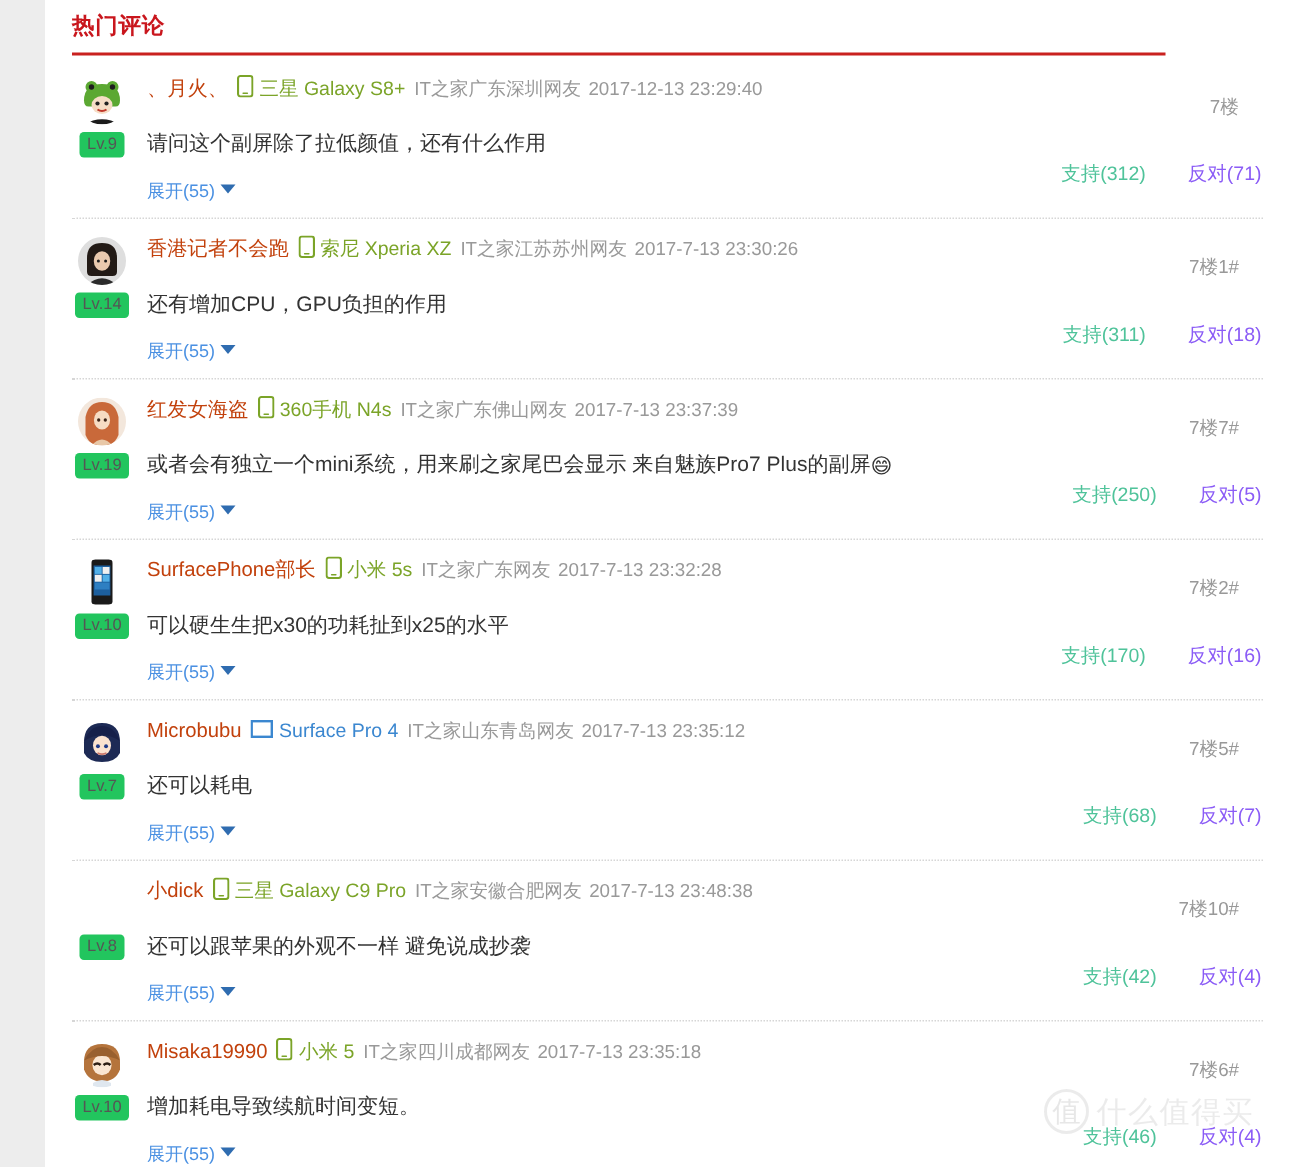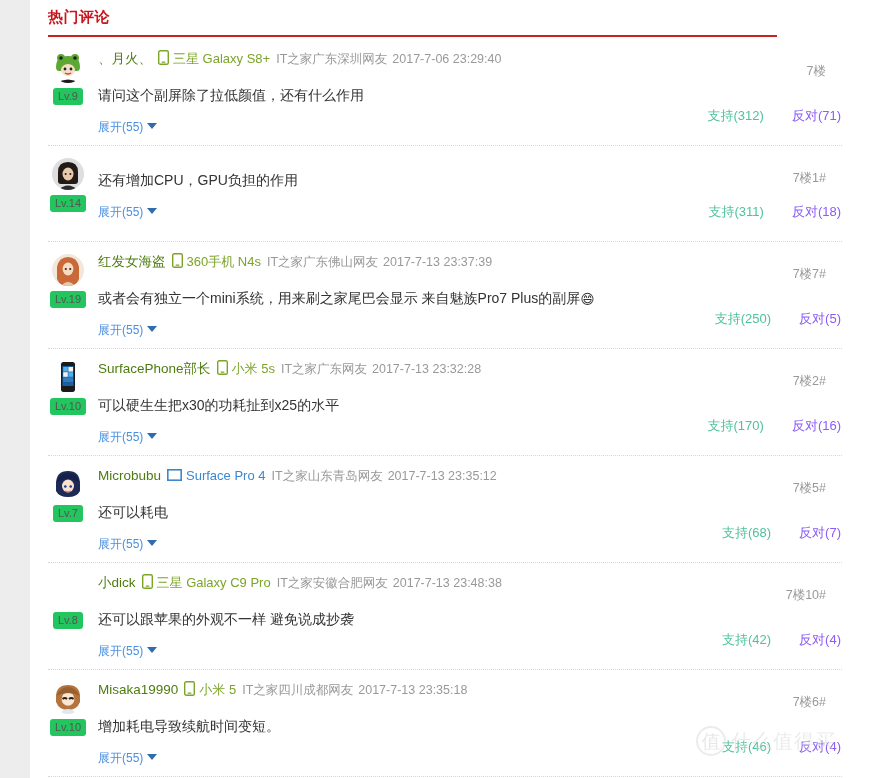--- a/index.html
+++ b/index.html
@@ -87,21 +87,21 @@
     padding-right: 120px;
     position: relative;
   }
 
   .meta-line {
     line-height: 20px;
     white-space: nowrap;
     font-size: 13px;
   }
   .username {
-    color: #4d7c0f;
+    color: #c2410c;
     font-size: 13.5px;
     margin-right: 6px;
   }
   .device {
     display: inline-block;
     vertical-align: -2px;
     margin-right: 4px;
   }
   .device-name {
     font-size: 13px;
@@ -225,36 +225,39 @@
                 <ellipse cx="16" cy="19" rx="7" ry="6" fill="#f6ddc6"></ellipse>
                 <circle cx="13" cy="18" r="1.4" fill="#222"></circle>
                 <circle cx="19" cy="18" r="1.4" fill="#222"></circle>
                 <path d="M13 22 q3 2 6 0" stroke="#c0392b" stroke-width="1.4" fill="none"></path>
                 <path d="M4 32 q12-7 24 0z" fill="#1b1b1b"></path>
               </svg>
             </span><span class="lvl-badge">Lv.9</span></div>
           <div class="body-col"><div class="meta-line"><span class="username">、月火、</span><span class="device"><svg width="11" height="15" viewBox="0 0 11 15">
                   <rect x="0.7" y="0.7" width="9.6" height="13.6" rx="1.6" ry="1.6" fill="none" stroke="#7ba428" stroke-width="1.4"></rect>
                   <rect x="3.6" y="11.6" width="3.8" height="1.1" rx="0.5" fill="#7ba428"></rect>
-                </svg></span><span class="device-name green">三星 Galaxy S8+</span><span class="from">IT之家广东深圳网友</span><span class="time">2017-7-06 23:29:40</span></div><div class="comment-text"><span>请问这个副屏除了拉低颜值，还有什么作用</span><span class="emoji"></span></div><span class="expand"><span>展开(55)</span><span class="caret"></span></span></div>
+                </svg></span><span class="device-name green">三星 Galaxy S8+</span><span class="from">IT之家广东深圳网友</span><span class="time">2017-12-13 23:29:40</span></div><div class="comment-text"><span>请问这个副屏除了拉低颜值，还有什么作用</span><span class="emoji"></span></div><span class="expand"><span>展开(55)</span><span class="caret"></span></span></div>
           <div class="floor">7楼</div>
           <div class="vote-row"><span class="support">支持(312)</span><span class="oppose">反对(71)</span></div>
         </div>
         <div class="comment">
           <div class="avatar-col"><span class="avatar">
               <svg width="32" height="32" viewBox="0 0 32 32">
                 <rect width="32" height="32" fill="#dedede"></rect>
                 <path d="M6 14 q0-10 10-10 q10 0 10 10 v9 q0 3-3 3 H9 q-3 0-3-3z" fill="#221a16"></path>
                 <ellipse cx="16" cy="16" rx="5.5" ry="6.5" fill="#e9c9ae"></ellipse>
                 <circle cx="13.6" cy="16" r="1" fill="#1a1a1a"></circle>
                 <circle cx="18.4" cy="16" r="1" fill="#1a1a1a"></circle>
                 <path d="M6 32 q10-9 20 0z" fill="#2b2b2b"></path>
               </svg>
             </span><span class="lvl-badge">Lv.14</span></div>
-          <div class="body-col"><div class="comment-text"><span>还有增加CPU，GPU负担的作用</span><span class="emoji"></span></div><span class="expand"><span>展开(55)</span><span class="caret"></span></span></div>
+          <div class="body-col"><div class="meta-line"><span class="username">香港记者不会跑</span><span class="device"><svg width="11" height="15" viewBox="0 0 11 15">
+                  <rect x="0.7" y="0.7" width="9.6" height="13.6" rx="1.6" ry="1.6" fill="none" stroke="#7ba428" stroke-width="1.4"></rect>
+                  <rect x="3.6" y="11.6" width="3.8" height="1.1" rx="0.5" fill="#7ba428"></rect>
+                </svg></span><span class="device-name green">索尼 Xperia XZ</span><span class="from">IT之家江苏苏州网友</span><span class="time">2017-7-13 23:30:26</span></div><div class="comment-text"><span>还有增加CPU，GPU负担的作用</span><span class="emoji"></span></div><span class="expand"><span>展开(55)</span><span class="caret"></span></span></div>
           <div class="floor">7楼1#</div>
           <div class="vote-row"><span class="support">支持(311)</span><span class="oppose">反对(18)</span></div>
         </div>
         <div class="comment">
           <div class="avatar-col"><span class="avatar">
               <svg width="32" height="32" viewBox="0 0 32 32">
                 <rect width="32" height="32" fill="#f3e7dc"></rect>
                 <path d="M5 13 q2-10 11-10 q9 0 11 10 v12 q-2 5-6 7 H11 q-4-2-6-7z" fill="#c9693a"></path>
                 <ellipse cx="16" cy="15" rx="5.4" ry="6.4" fill="#f6dcc3"></ellipse>
                 <circle cx="13.8" cy="15" r="1.1" fill="#3b2418"></circle>

